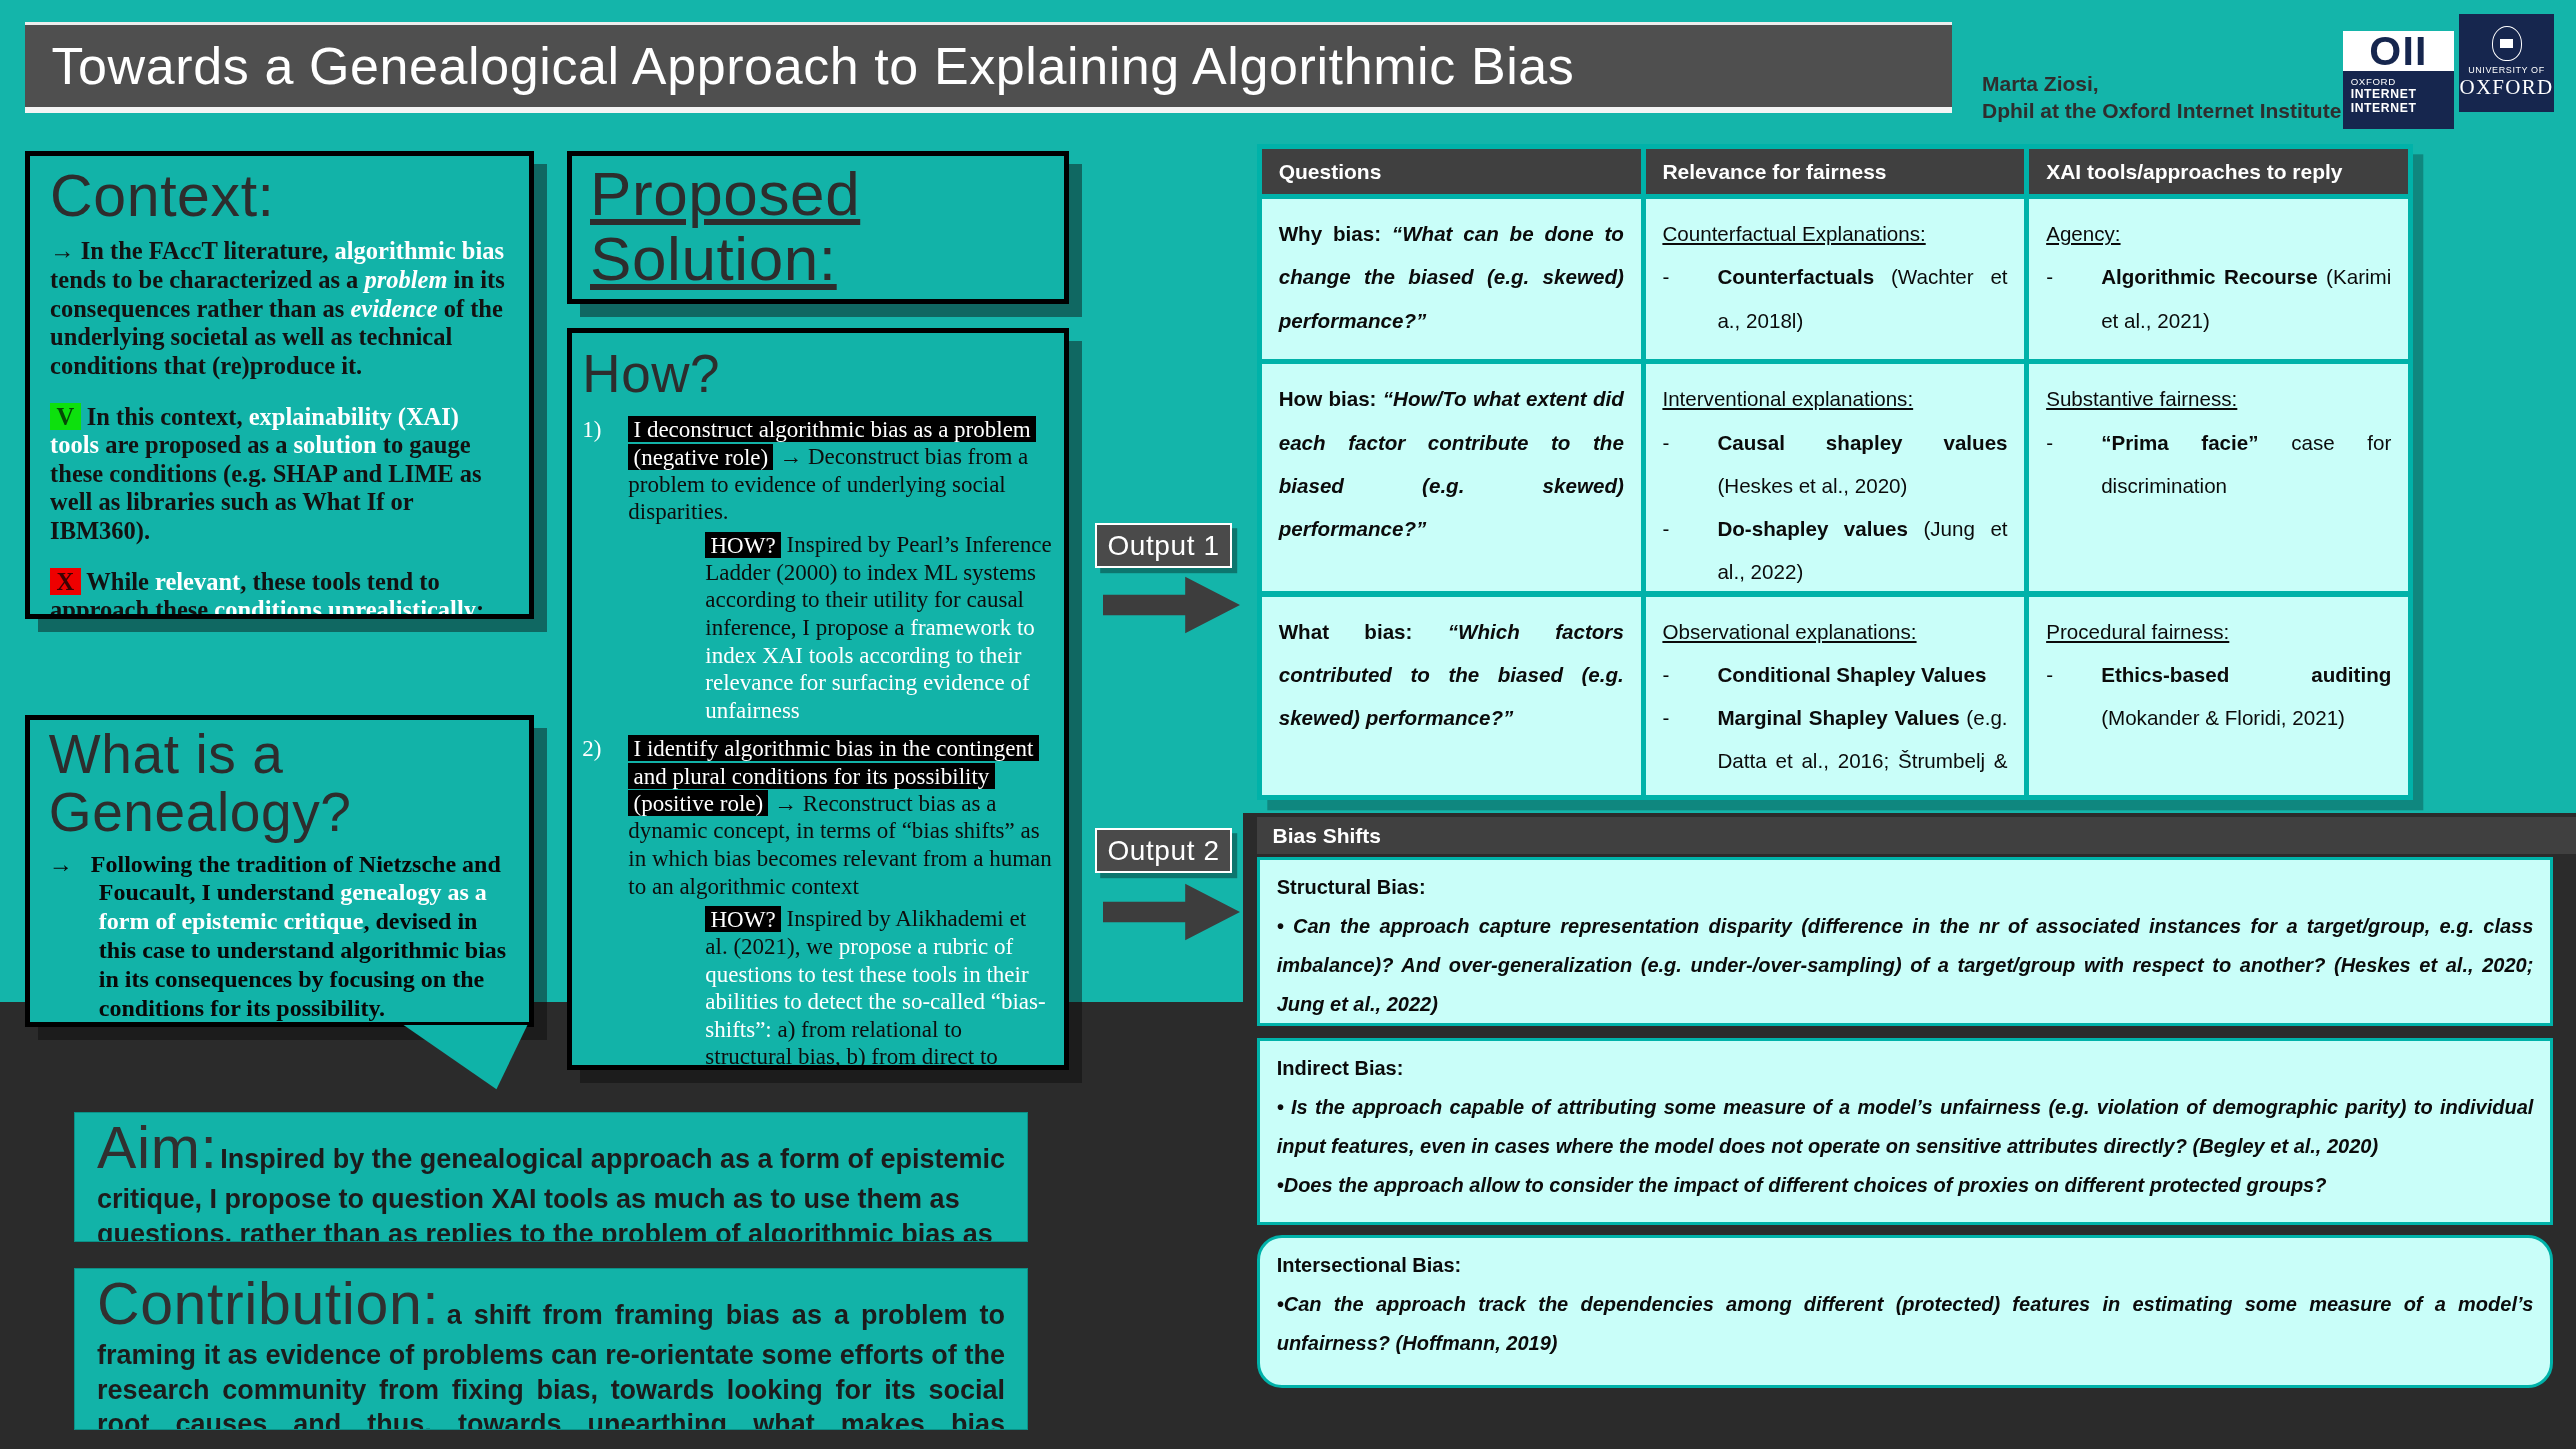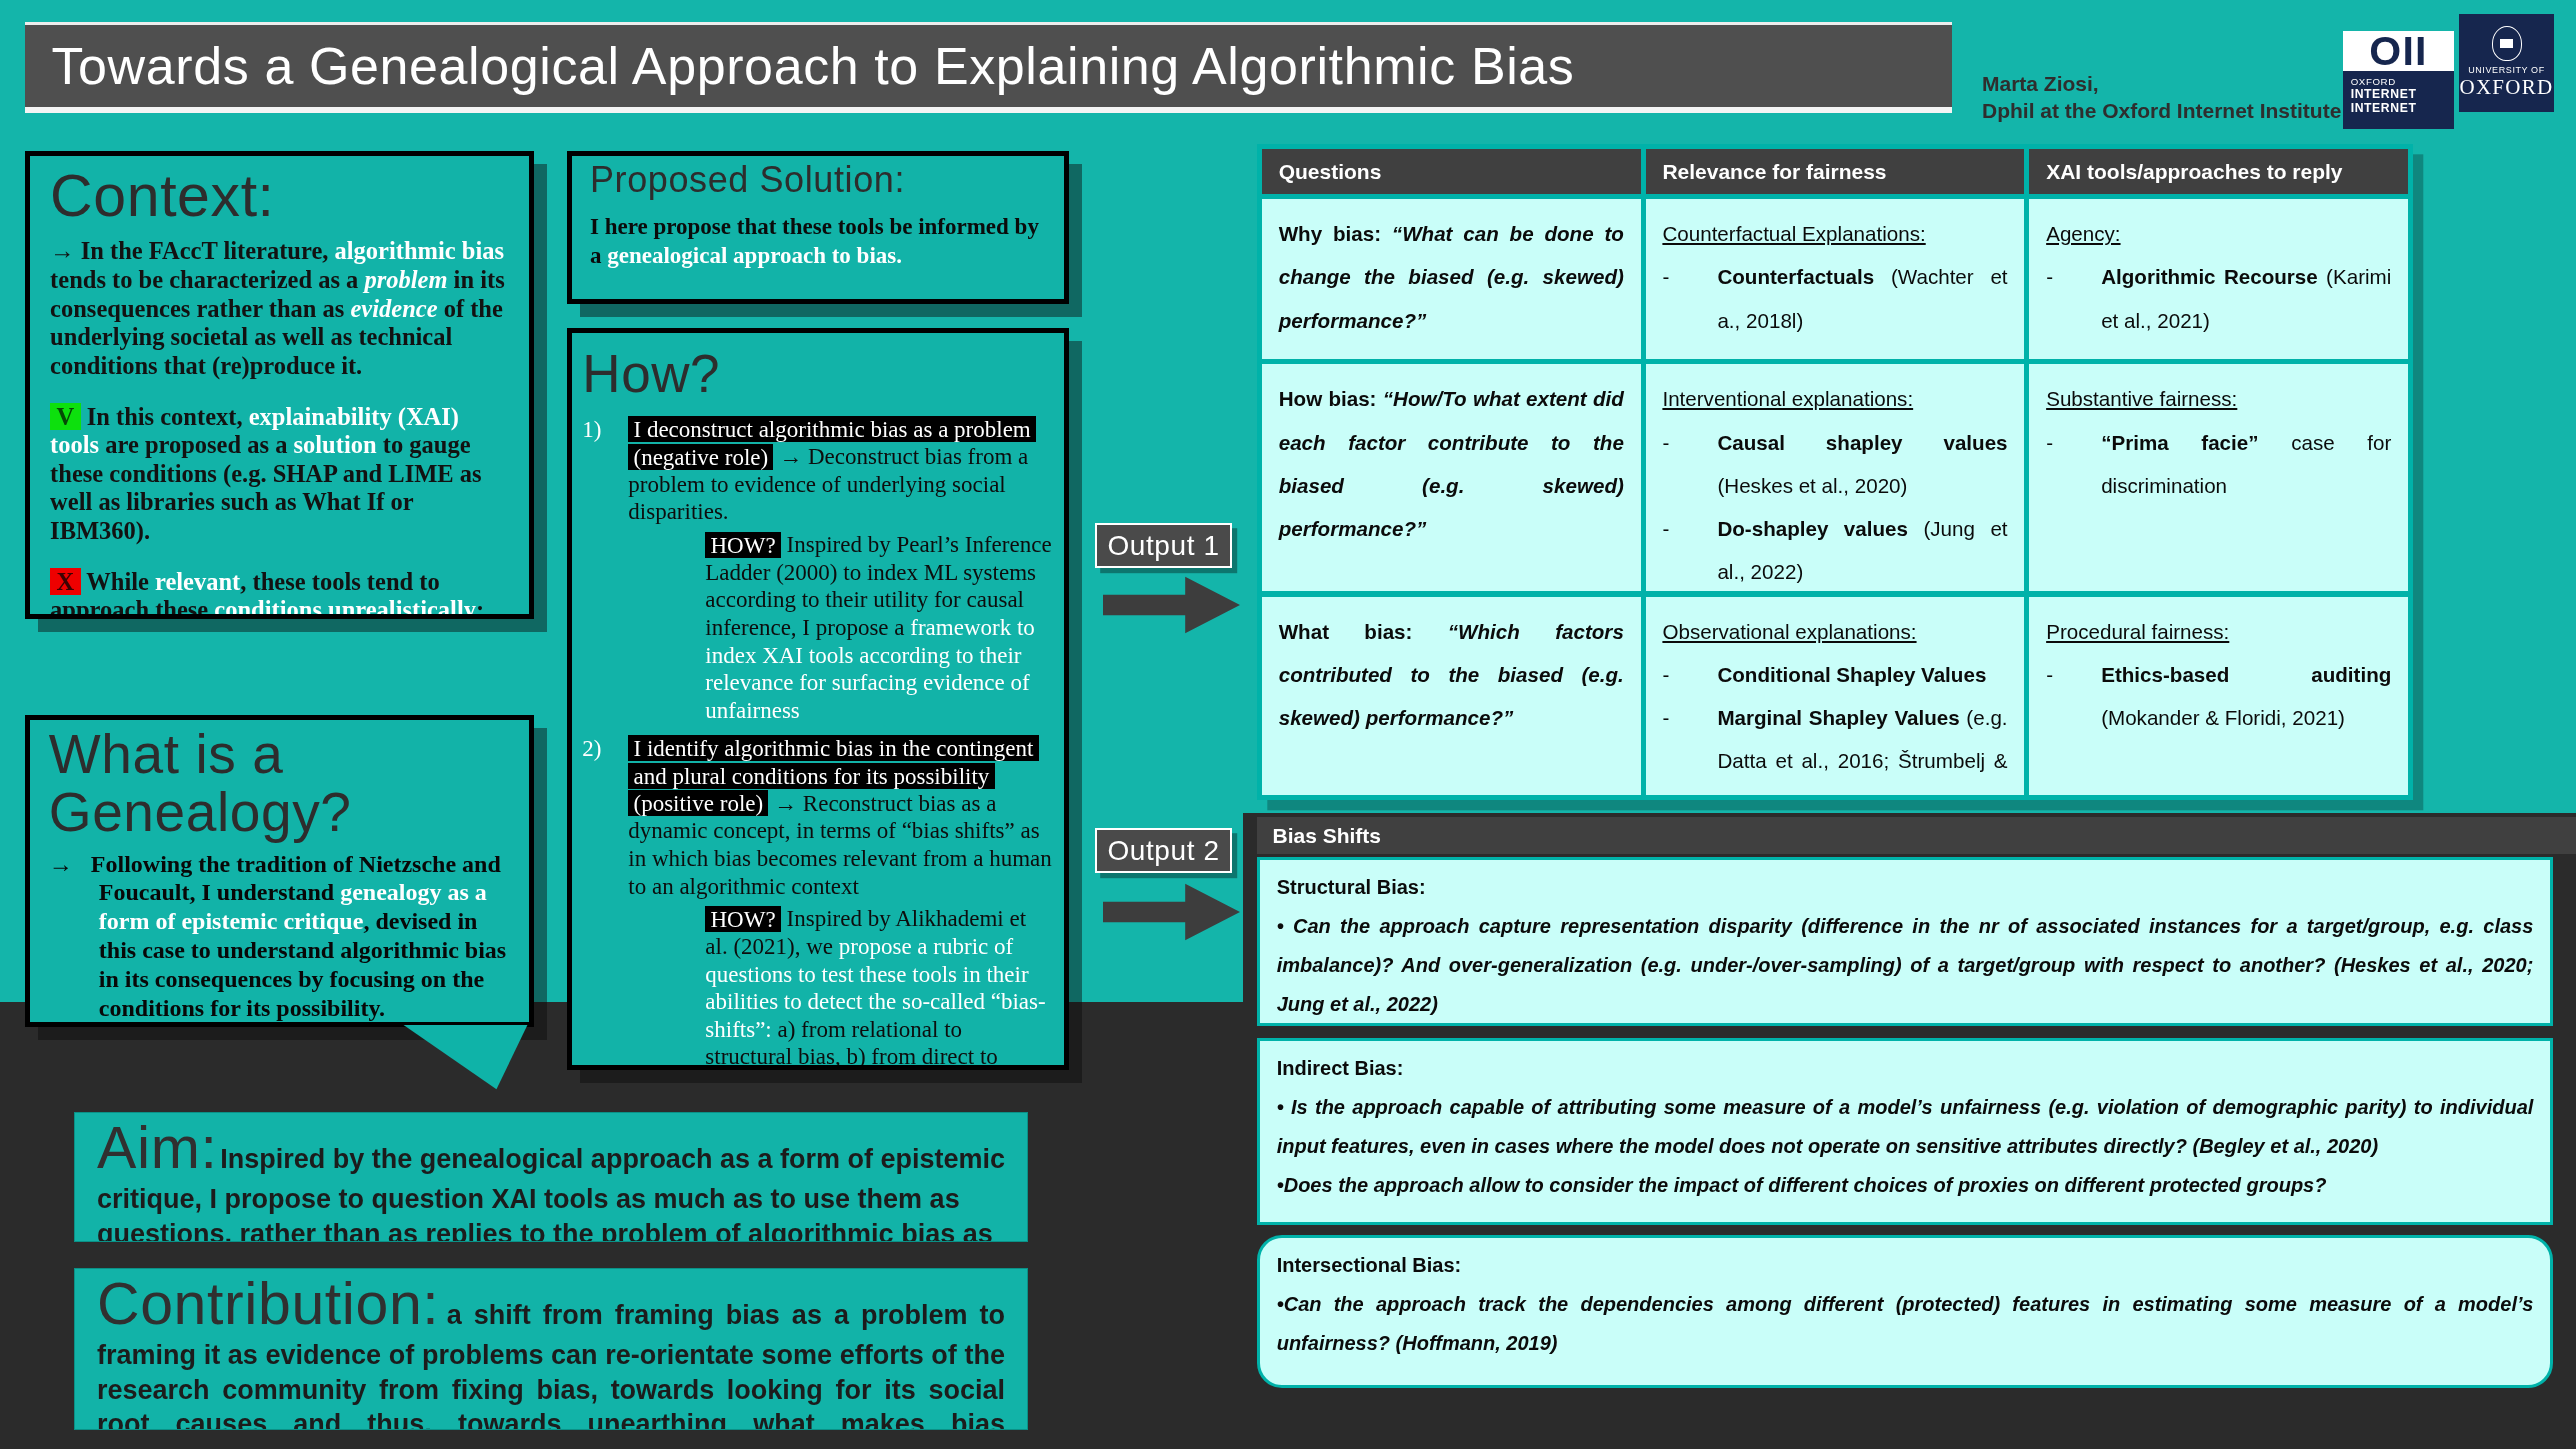--- a/index.html
+++ b/index.html
@@ -49,21 +49,21 @@
   #context-box p + p{margin-top:22px;}
 
   #genealogy-box{left:24.5px; top:715px; width:509px; height:312px; padding:6.4px 19.3px; overflow:hidden;}
   #genealogy-box .box-heading{font-size:55px;}
   #genealogy-box .g-body{margin-top:7.7px; font-size:24px; font-weight:bold; line-height:1.2; color:#080808;
     padding-left:50px; text-indent:-50px;}
   #gen-tail{left:401px; top:1025px; width:129px; height:67px; background:#0fb3a8;
     clip-path:polygon(2% 0, 98% 0, 74% 96%); filter:drop-shadow(0 3.2px 0 #000) drop-shadow(3.2px 0 0 #000) drop-shadow(-3.2px 0 0 #000);}
 
   #proposed-box{left:567px; top:151px; width:502px; height:153px; padding:5.2px 18px; overflow:hidden;}
-  #proposed-box .box-heading{font-size:36px;}
+  #proposed-box .box-heading{font-size:62px;text-decoration:underline;}
   #proposed-box .p-body{margin-top:14px; font-size:23px; font-weight:bold; line-height:1.25; color:#0b0b0b;}
 
   #how-box{left:567px; top:328px; width:502px; height:742px; padding:13px 18px 13px 10.3px; overflow:hidden;}
   #how-box .box-heading{font-size:53px; margin-bottom:14px;}
   .how-item{display:flex; margin-bottom:10.3px; font-size:23px; line-height:1.2; color:#0d0d0d;}
   .how-num{flex:none; width:46px; color:#ffffff;}
   .how-content{flex:1;}
   .how-sub{margin:5.2px 0 0 77px; width:348px;}
   .hl{background:#000; color:#fff; padding:0.6px 5.2px; -webkit-box-decoration-break:clone; box-decoration-break:clone;}
   .w{color:#ffffff;}

